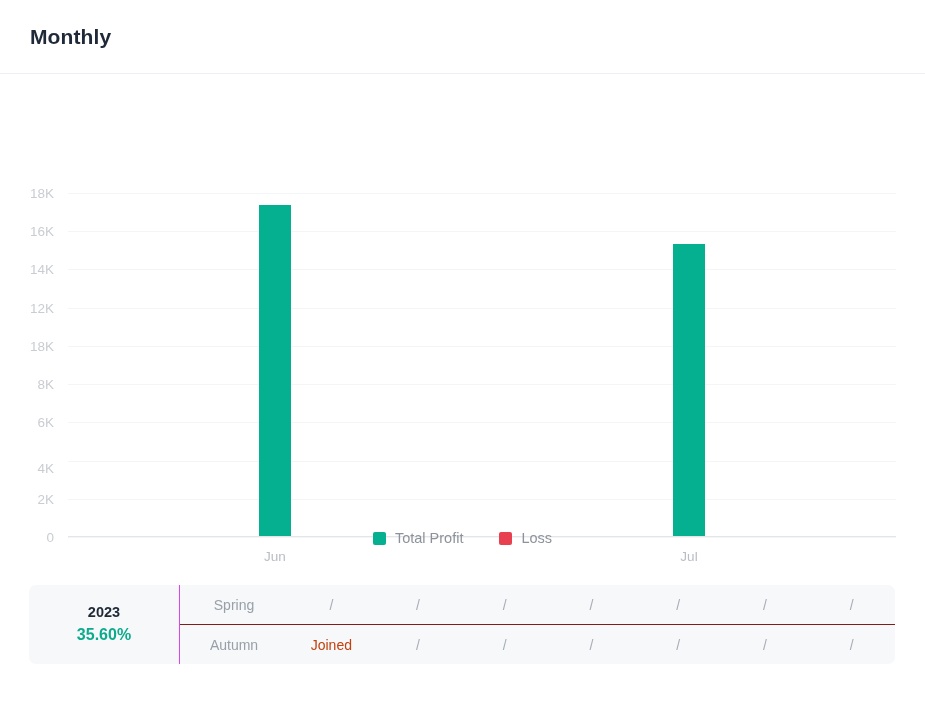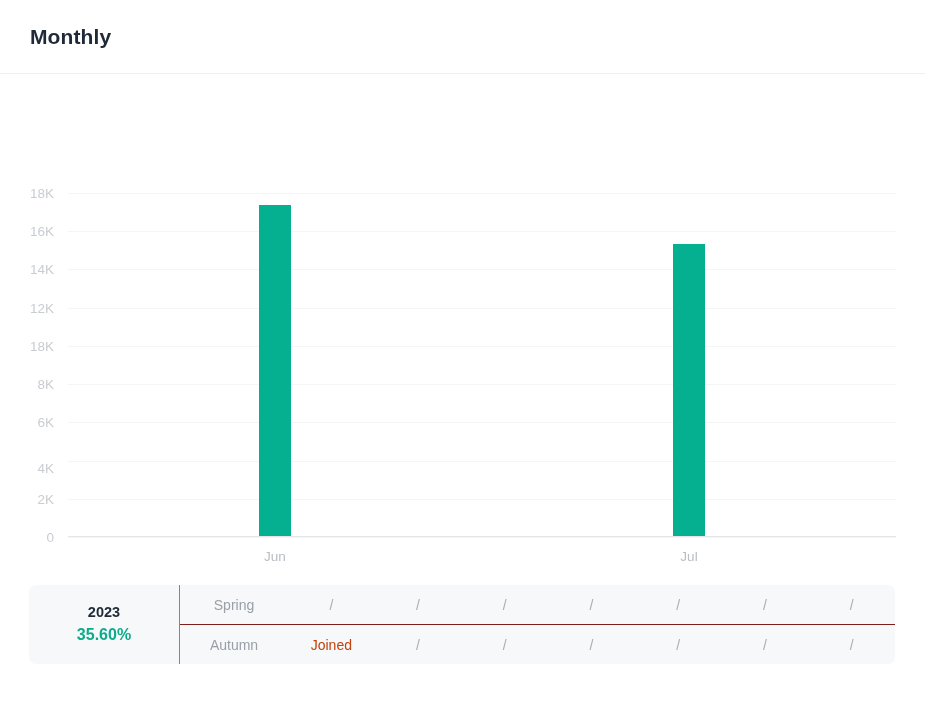--- a/index.html
+++ b/index.html
@@ -210,20 +210,30 @@
         <div class="ytick" style="top: 38.2222px;">16K</div>
         <div class="gridline" style="top: 0px;"></div>
         <div class="ytick" style="top: 0px;">18K</div>
         <div class="bar" title="Total Profit: 17300" style="left: 207px; height: 330.622px; background: rgb(4, 176, 143);"></div>
         <div class="xtick" style="left: 207px;">Jun</div>
         <div class="bar" title="Total Profit: 15300" style="left: 621px; height: 292.4px; background: rgb(4, 176, 143);"></div>
         <div class="xtick" style="left: 621px;">Jul</div>
       </div>
   </div>
 
+  <div class="legend" id="legend">
+      <div class="legend-item">
+        <span class="legend-swatch" style="background: rgb(4, 176, 143);"></span>
+        <span class="legend-label">Total Profit</span>
+      </div>
+      <div class="legend-item">
+        <span class="legend-swatch" style="background: rgb(232, 64, 79);"></span>
+        <span class="legend-label">Loss</span>
+      </div>
+    </div>
 
   <div class="table-wrap">
     <table class="data-table">
       <tbody id="table-body">
           <tr>
             <td class="year-cell" rowspan="2">
               <div class="year-value">2023</div>
               <div class="year-pct">35.60%</div>
             </td>
             <td class="row-label">Spring</td>

